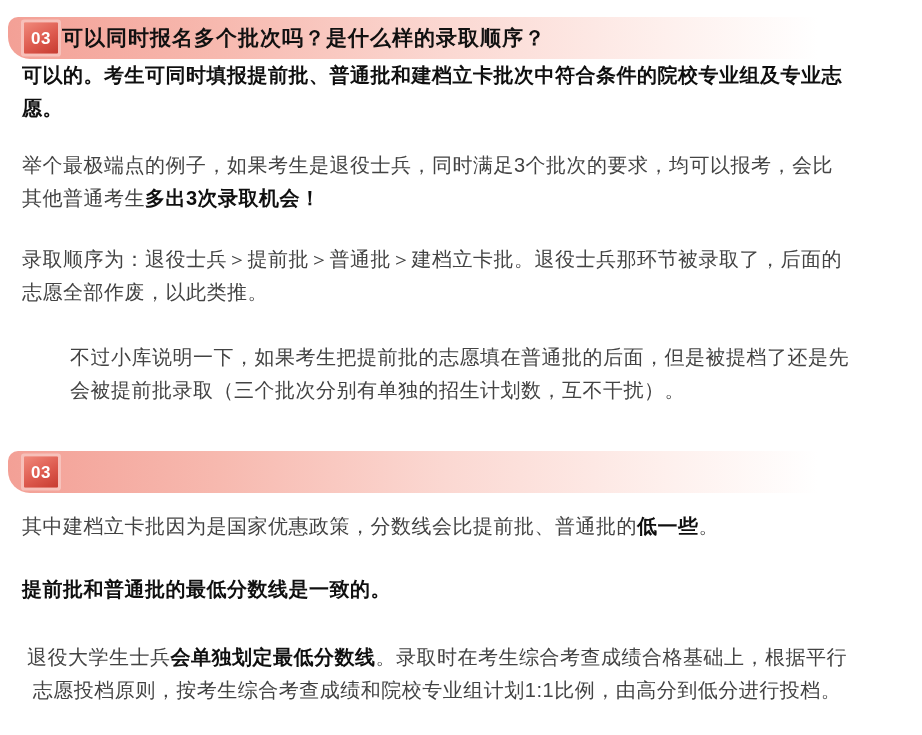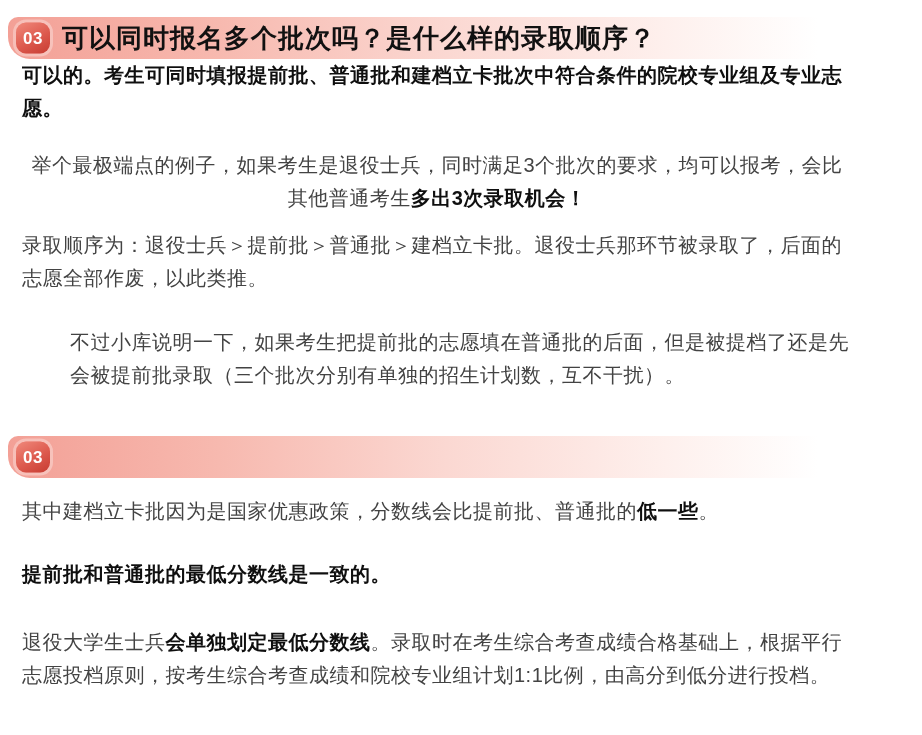--- a/index.html
+++ b/index.html
@@ -20,39 +20,39 @@
     height: 42px;
     border-radius: 10px 6px 6px 22px;
     background: linear-gradient(90deg, #f3a096 0%, #f7b9af 25%, #fbd8d2 52%, #fef0ed 78%, #ffffff 96%);
     display: flex;
     align-items: center;
     padding-left: 54px;
     box-sizing: border-box;
   }
   .qa-badge {
     position: absolute;
-    left: 8px;
+    left: 16px;
     top: 50%;
     transform: translateY(-50%);
     width: 34px;
     height: 31px;
-    border-radius: 10px;
+    border-radius: 1px;
     background: linear-gradient(150deg, #f0897b 0%, #dd5a4e 55%, #c73b31 100%);
     box-shadow: 0 0 0 3px rgba(255, 255, 255, 0.32);
     color: #ffffff;
     font-size: 17px;
     font-weight: 700;
     display: flex;
     align-items: center;
     justify-content: center;
     letter-spacing: 0.5px;
   }
   .qa-title {
     margin: 0;
-    font-size: 26px;
+    font-size: 21px;
     font-weight: 700;
     color: #111111;
     letter-spacing: 1px;
     white-space: nowrap;
   }
 
   
   .qa-body {
     margin-left: 22px;
     width: 830px;
@@ -66,27 +66,27 @@
     word-break: break-all;
   }
   .qa-body .b {
     font-weight: 700;
     color: #0f0f0f;
   }
 
   
   .qa-sec-1 .qa-bar { margin-top: 17px; }
   .qa-sec-1 .qa-body p:nth-child(1) { }
-  .qa-sec-1 .qa-body p:nth-child(2) { margin-top: 24px; text-align: center; }
-  .qa-sec-1 .qa-body p:nth-child(3) { margin-top: 14px; }
+  .qa-sec-1 .qa-body p:nth-child(2) { margin-top: 24px; }
+  .qa-sec-1 .qa-body p:nth-child(3) { margin-top: 29px; font-family: Liberation Mono, monospace; }
   .qa-sec-1 .qa-body p:nth-child(4) { margin-top: 31px; margin-left: 48px; }
   .qa-sec-2 .qa-bar { margin-top: 44px; }
   .qa-sec-2 .qa-body p:nth-child(1) { margin-top: 17px; }
   .qa-sec-2 .qa-body p:nth-child(2) { margin-top: 30px; }
-  .qa-sec-2 .qa-body p:nth-child(3) { margin-top: 35px; }
+  .qa-sec-2 .qa-body p:nth-child(3) { margin-top: 35px; text-align: center; }
 </style>
 </head>
 <body>
 
 <div class="page">
 
   <section class="qa qa-sec-1">
     <div class="qa-bar">
       <span class="qa-badge">03</span>
       <h2 class="qa-title">可以同时报名多个批次吗？是什么样的录取顺序？</h2>

